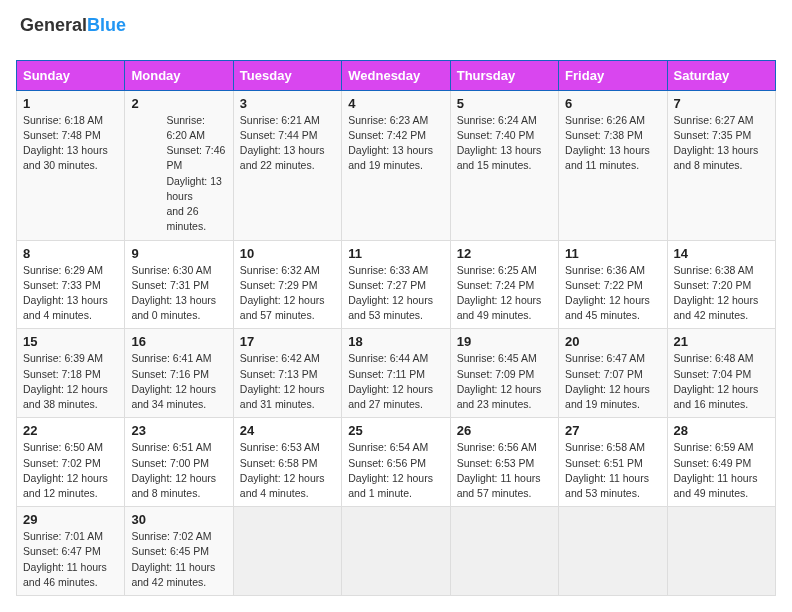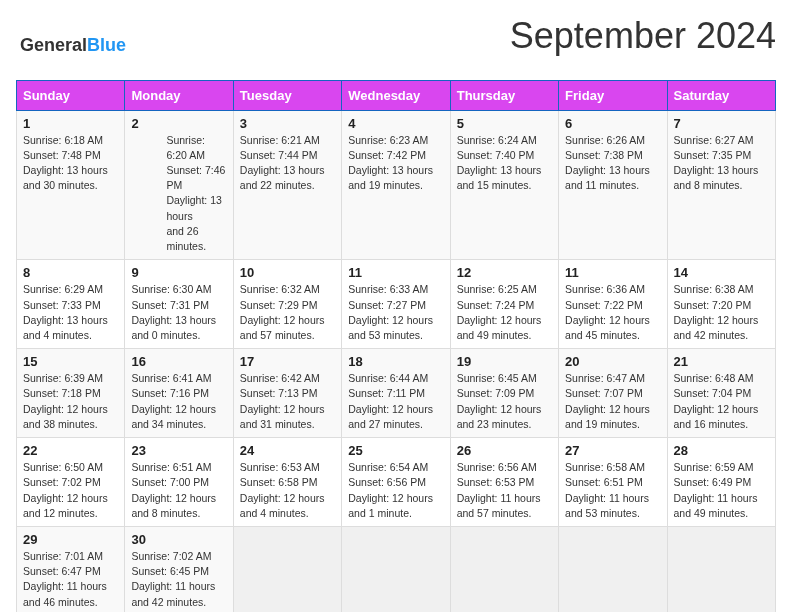--- a/index.html
+++ b/index.html
@@ -105,21 +105,20 @@
         <polygon points="15,4 26,11 26,21 15,26 4,21 4,11" fill="none" stroke="#1565C0" stroke-width="1.5"></polygon>
         <path d="M10,15 Q15,5 25,12" fill="none" stroke="#1565C0" stroke-width="2.5" stroke-linecap="round"></path>
         <path d="M25,12 Q28,18 20,22" fill="none" stroke="#1565C0" stroke-width="2.5" stroke-linecap="round"></path>
       </svg>
     </div>
     <div>
       <div><span class="logo-text-general">General</span><span class="logo-text-blue">Blue</span></div>
     </div>
   </div>
   <div class="title-area">
-    <div class="month-title">September 2024</div>
   </div>
 </div>
 
 <table>
   <thead>
     <tr>
     <th>Sunday</th>
         <th>Monday</th>
         <th>Tuesday</th>
         <th>Wednesday</th>

